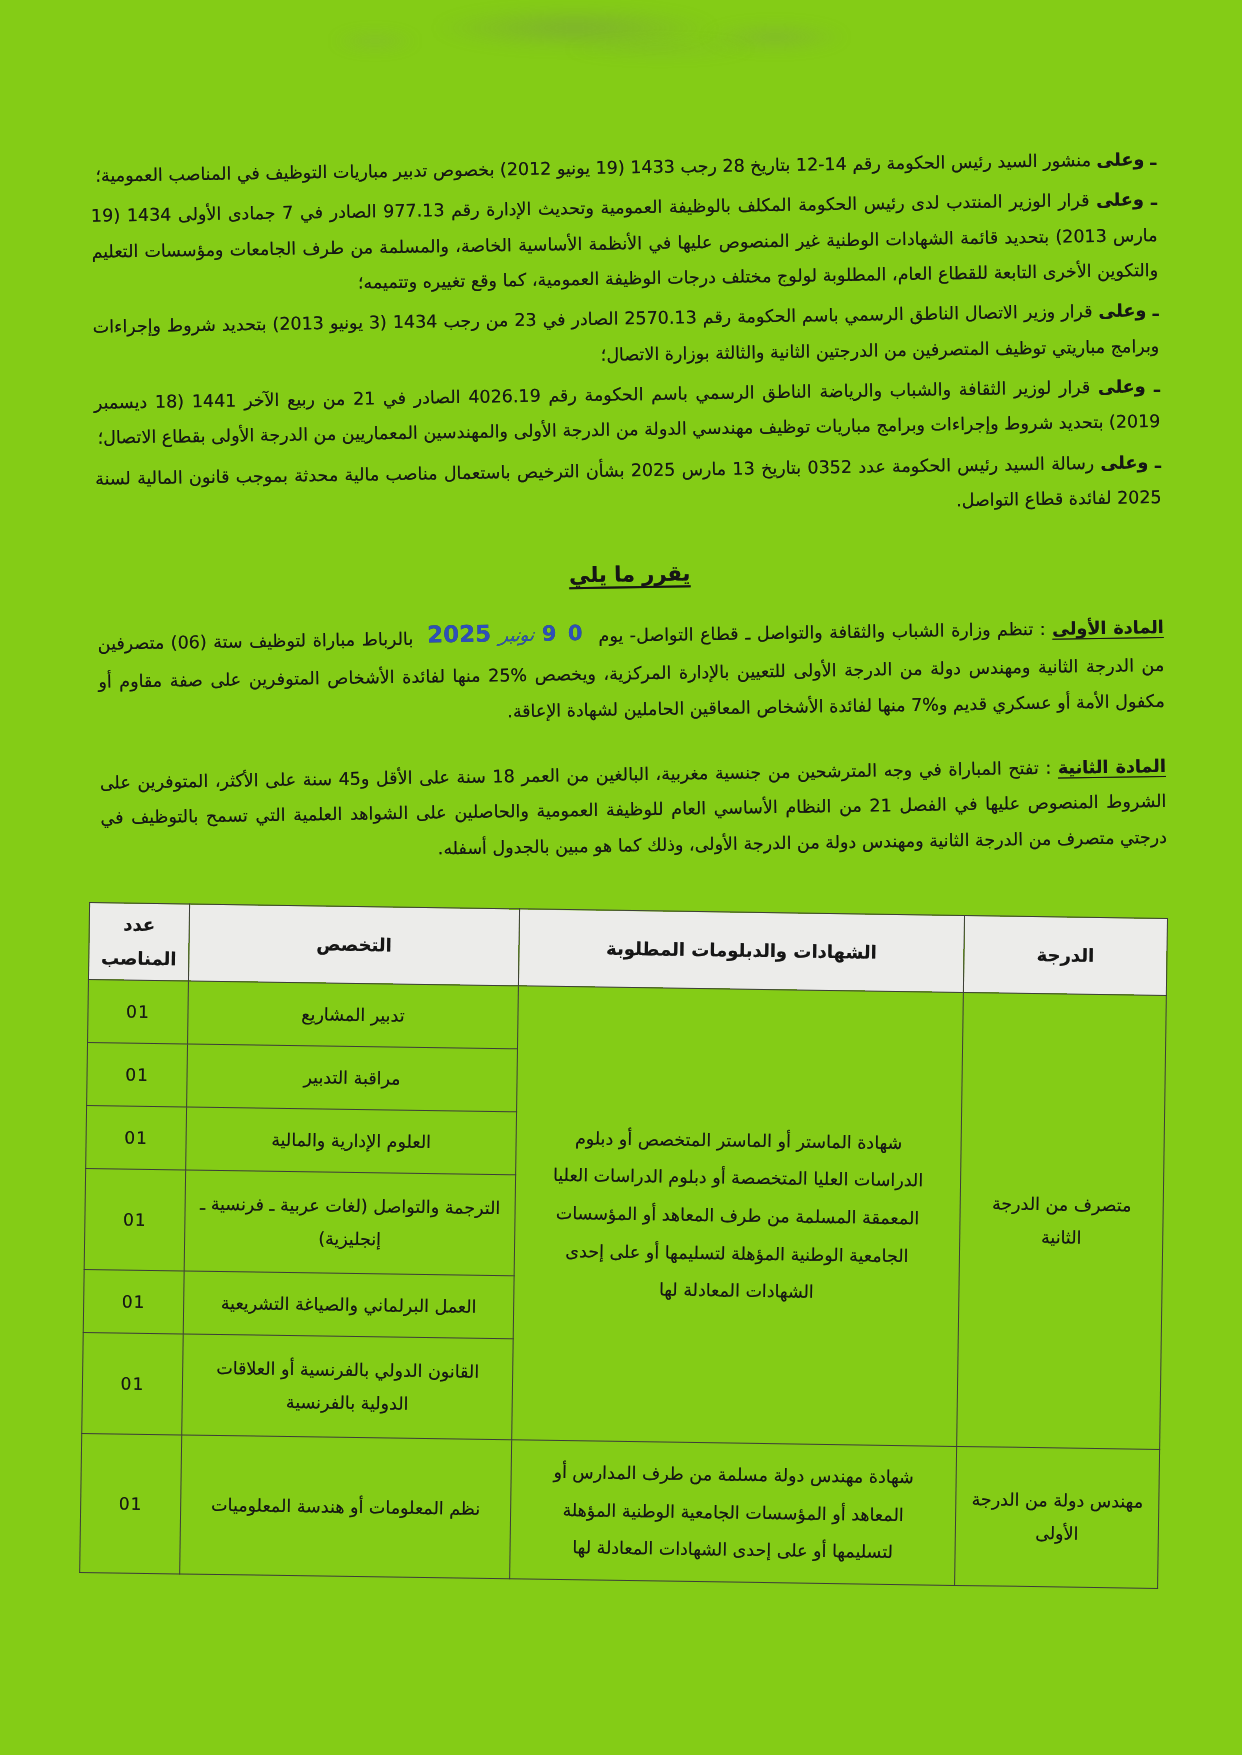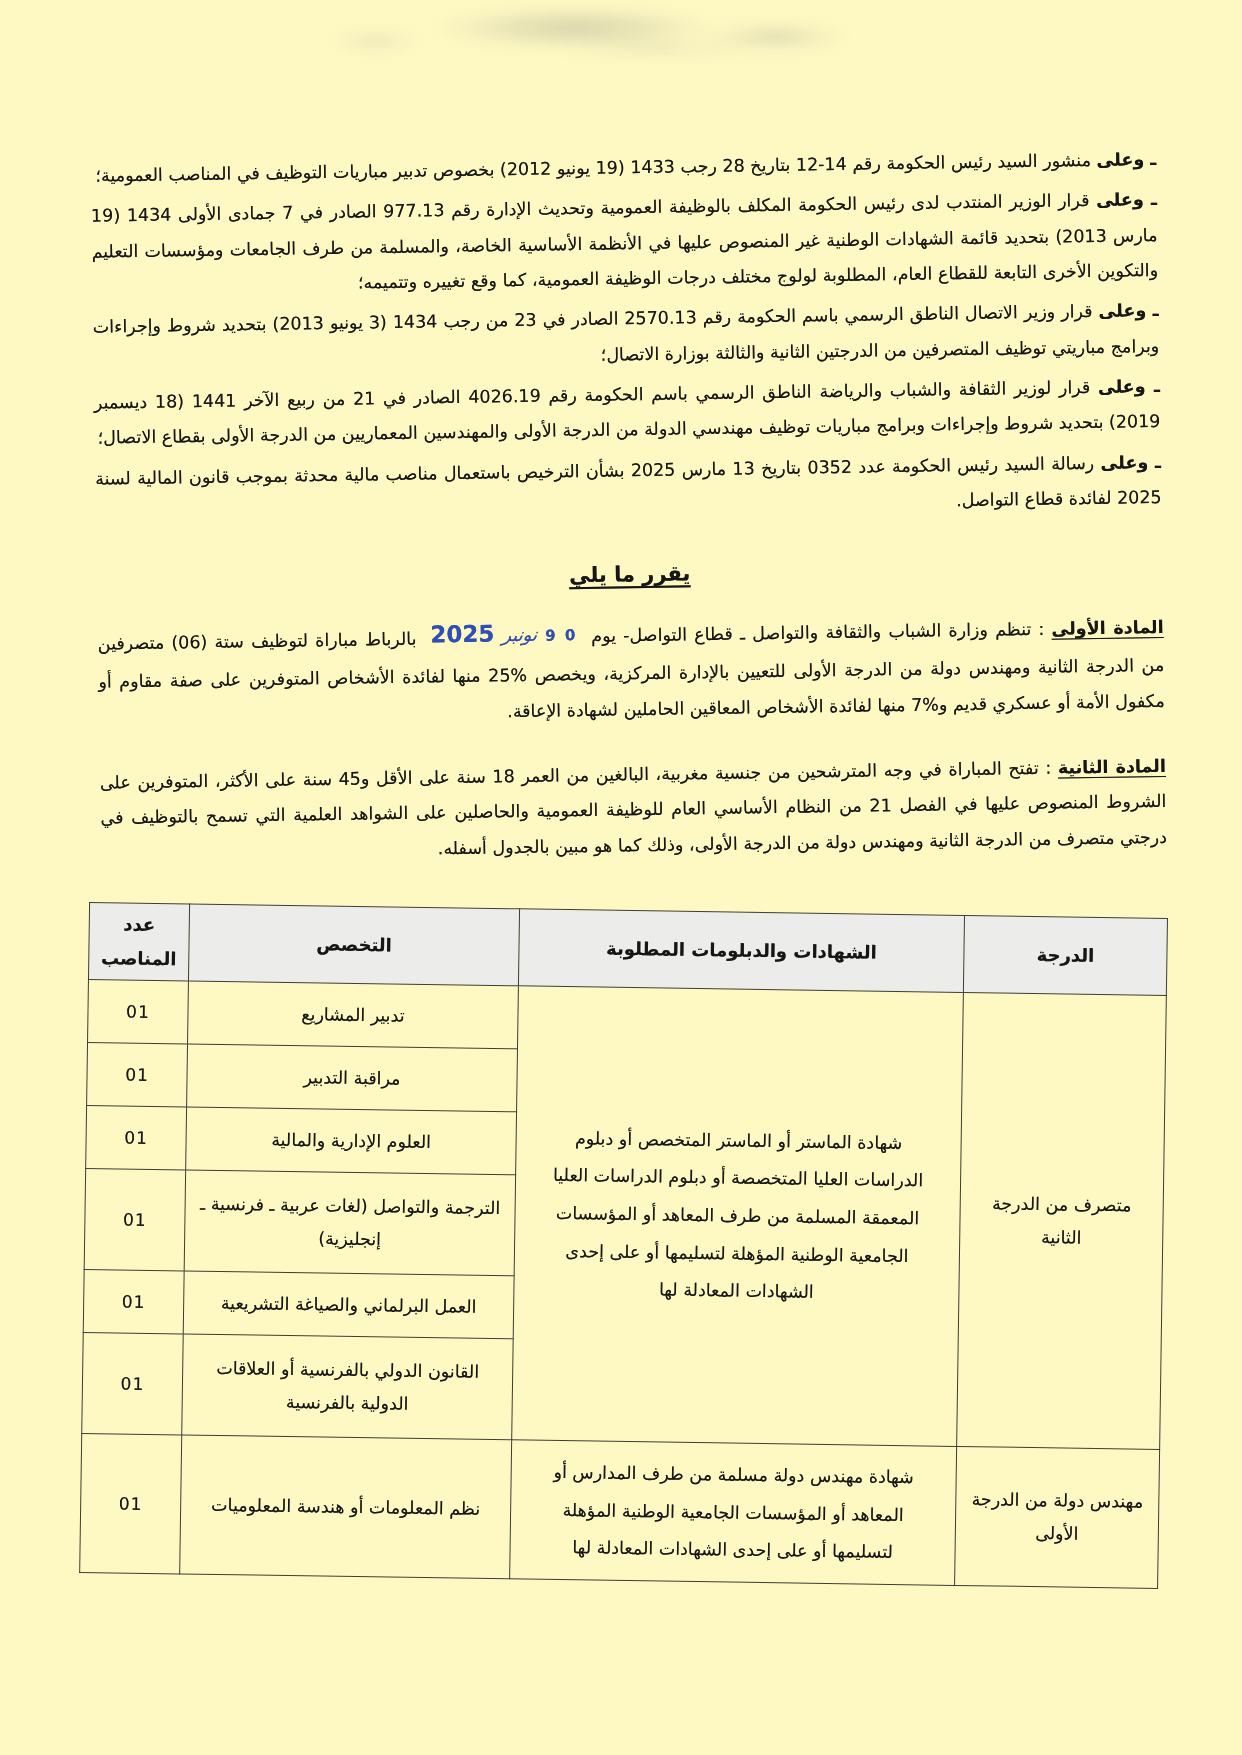--- a/index.html
+++ b/index.html
@@ -3,21 +3,21 @@
 <meta charset="utf-8">
 <style>
   html,body{margin:0;padding:0;}
   body{
     width:1242px;height:1755px;
     background:#e9e9e9;
     font-family:"DejaVu Sans", sans-serif;
   }
   .page{
     position:relative;width:1242px;height:1755px;
-    background:#fef9c3;overflow:hidden;
+    background:#84cc16;overflow:hidden;
     color:#161616;
     direction:rtl;
   }
   
   .smudge{position:absolute;border-radius:50%;filter:blur(7px);pointer-events:none;}
   .smudge.s1{top:6px;left:430px;width:290px;height:44px;background:radial-gradient(ellipse,rgba(110,110,110,.28),transparent 70%);}
   .smudge.s2{top:22px;left:700px;width:150px;height:30px;background:radial-gradient(ellipse,rgba(120,120,120,.22),transparent 70%);}
   .smudge.s3{top:30px;left:330px;width:90px;height:22px;background:radial-gradient(ellipse,rgba(130,130,130,.18),transparent 70%);}
   .smudge.s4{top:40px;left:560px;width:200px;height:18px;background:radial-gradient(ellipse,rgba(120,120,120,.15),transparent 70%);}
 
@@ -36,21 +36,21 @@
     text-decoration:underline;text-underline-offset:5px;
   }
   .article{margin-top:6px !important;}
   .article + .article{margin-top:30px !important;}
   .article-label{font-weight:bold;text-decoration:underline;text-underline-offset:4px;}
   .stamp{
     display:inline-block;direction:rtl;
     margin:0 14px;transform:translateY(-2px);
     white-space:nowrap;
   }
-  .stamp .d{font-weight:bold;font-size:15px;letter-spacing:2px;}
+  .stamp .d{font-weight:bold;font-size:21px;letter-spacing:2px;}
   .stamp .m{font-style:italic;font-size:18px;margin:0 8px;transform:skewX(-8deg);display:inline-block;}
   .stamp .y{font-weight:bold;font-size:23px;}
 
   .table-wrap{
     position:absolute;top:918px;right:74px;width:1078px;
     transform:rotate(0.85deg);transform-origin:top right;
   }
   table{width:100%;border-collapse:collapse;direction:rtl;table-layout:fixed;}
   th,td{
     border:1.6px solid #3c3c3a;

